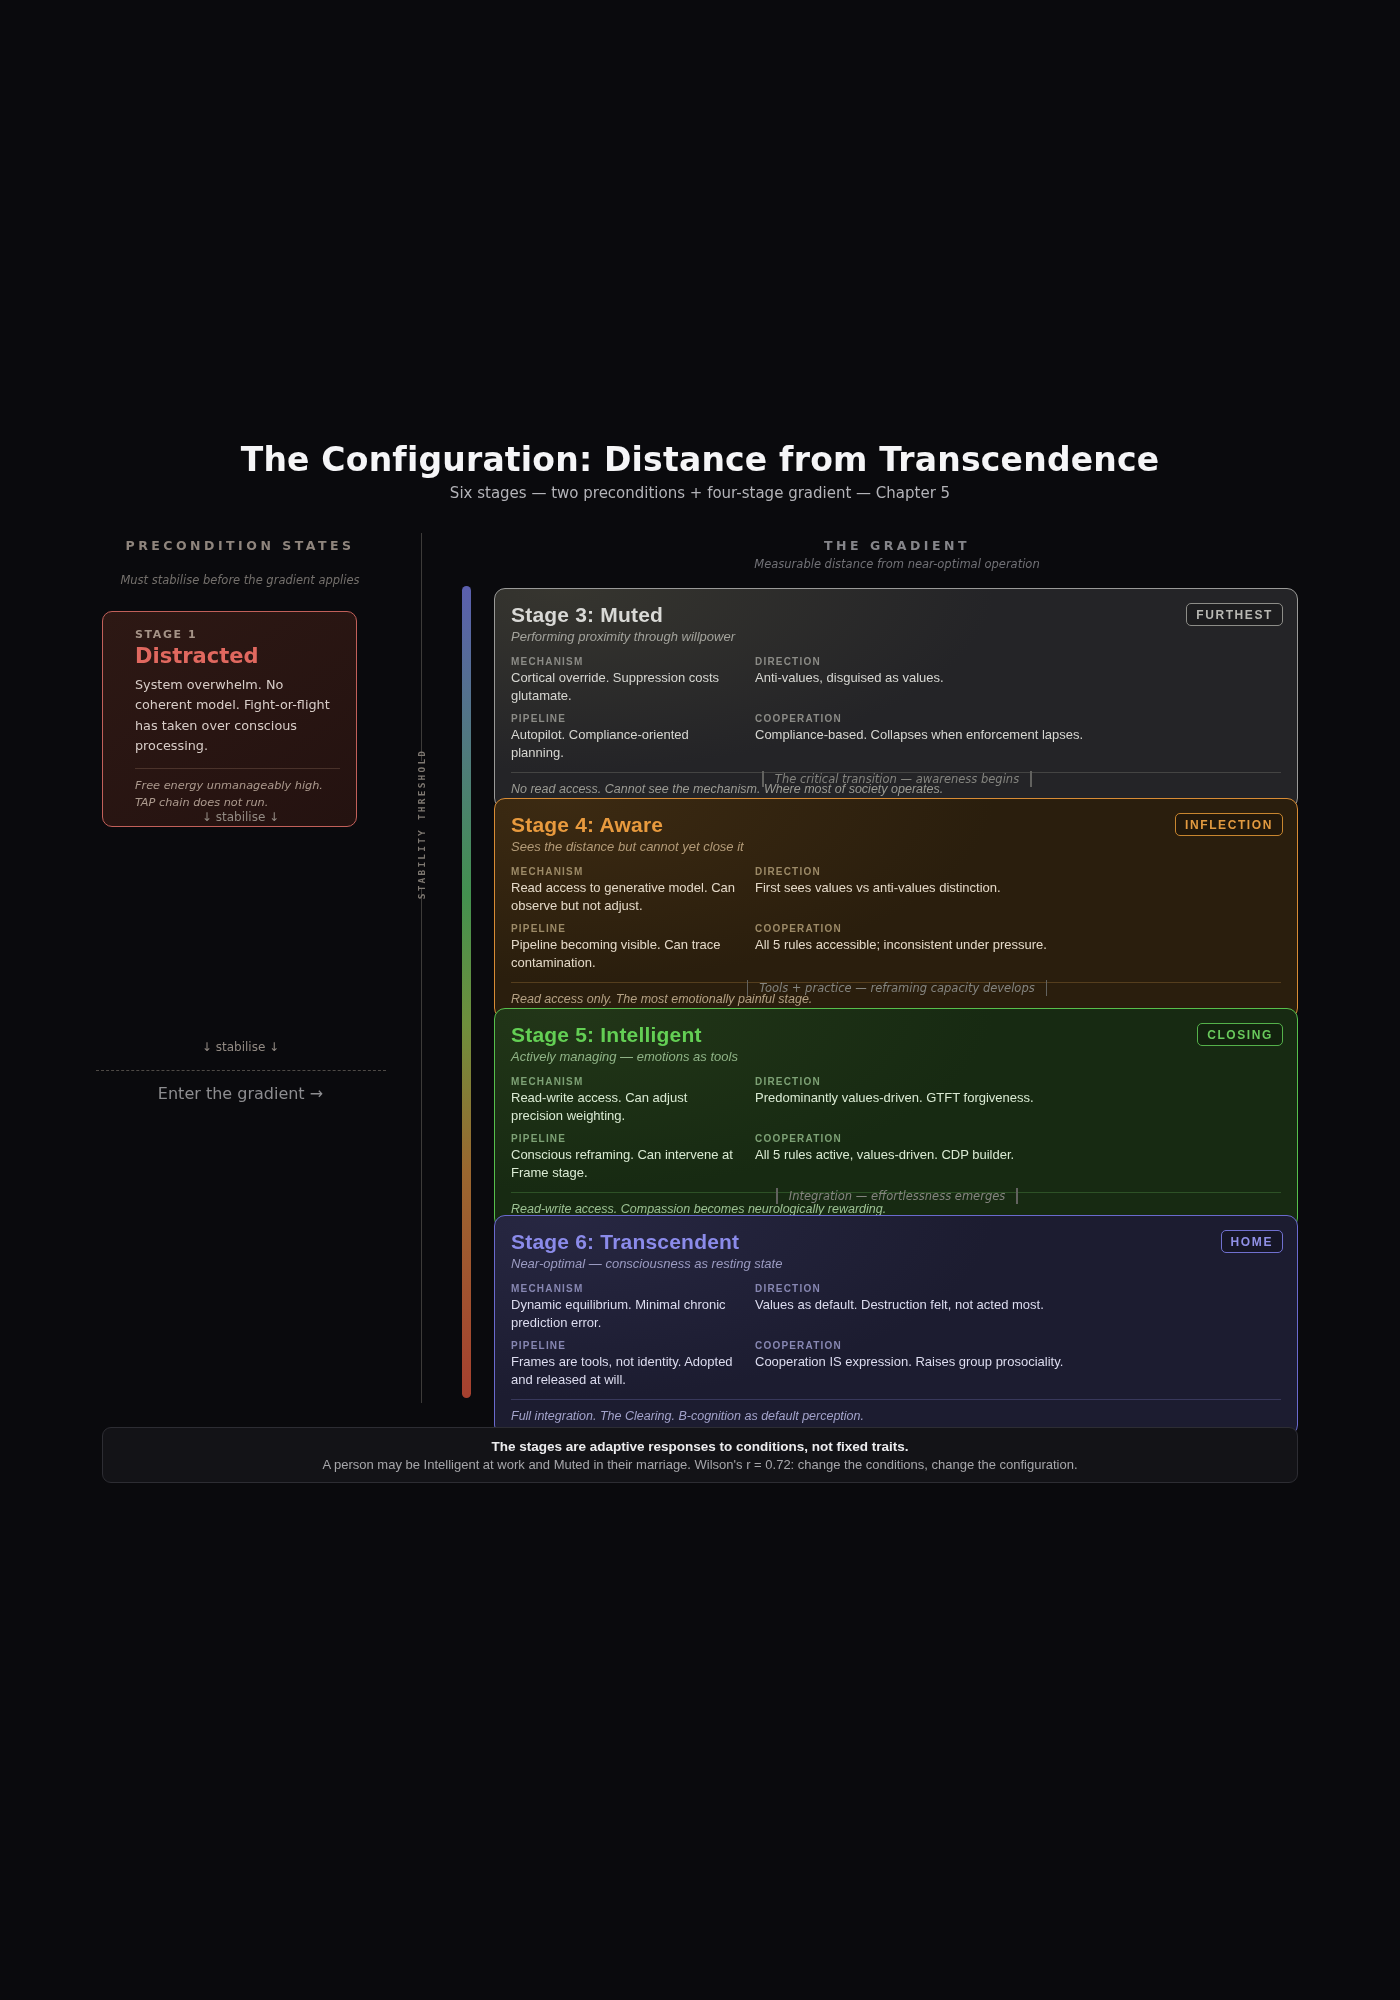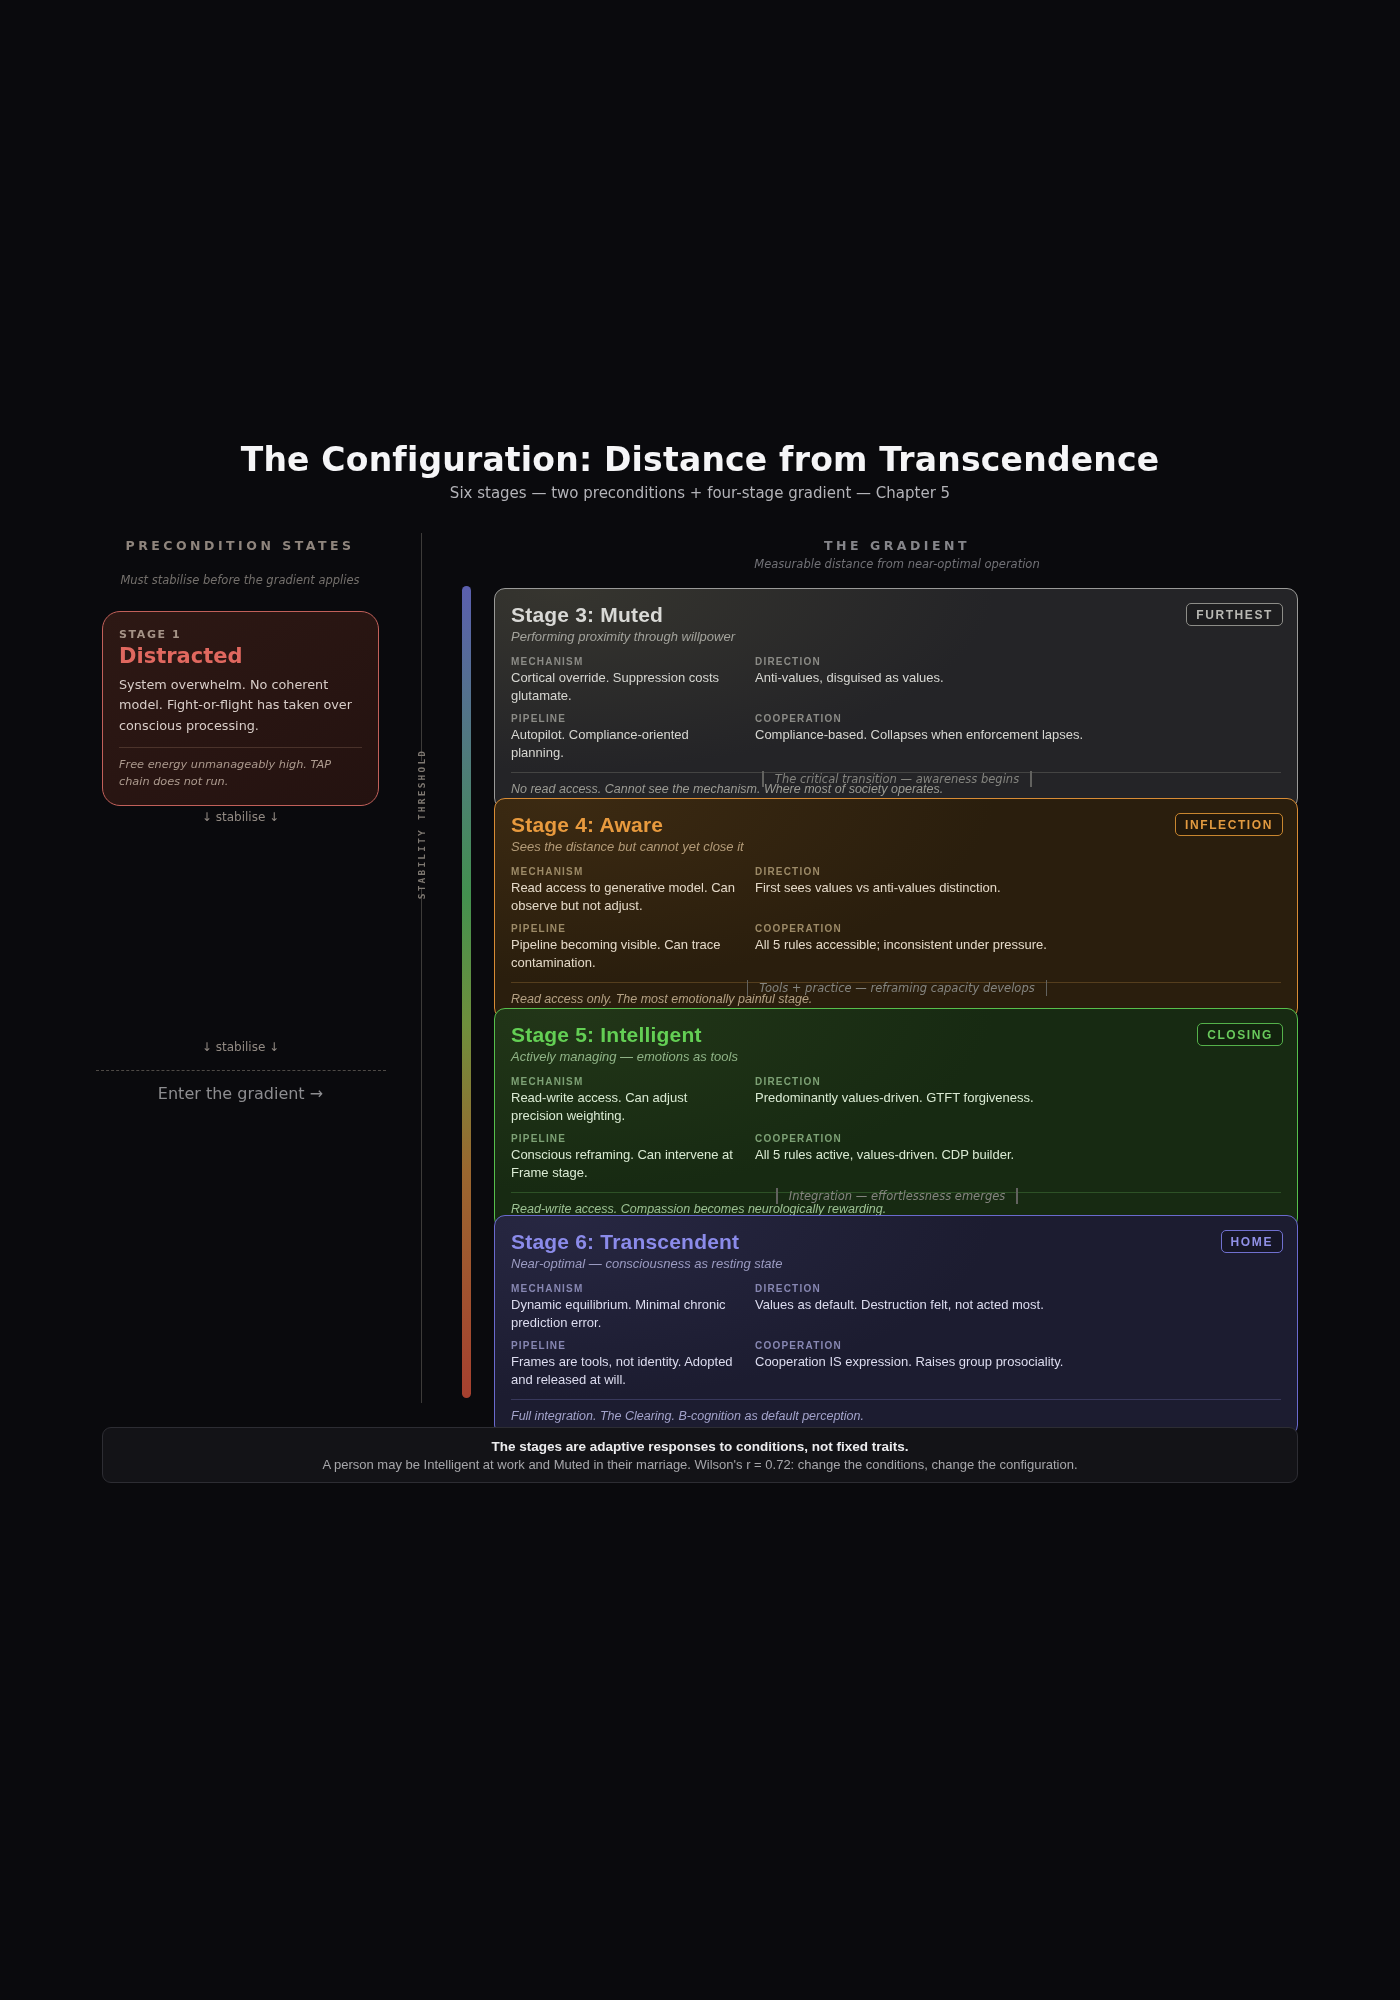--- a/index.html
+++ b/index.html
@@ -16,21 +16,21 @@
   
   .col-heading { position:absolute; font-size:12.5px; font-weight:bold; letter-spacing:3.5px;
     color:#8f857d; text-align:center; }
   .col-subheading { position:absolute; font-size:11.5px; font-style:italic; color:#74706c; text-align:center; }
   .left-heading { top:530px; left:40px; width:400px; }
   .left-subheading { top:565px; left:40px; width:400px; }
   .right-heading { top:530px; left:497px; width:800px; color:#85858a; }
   .right-subheading { top:549px; left:497px; width:800px; color:#717176; }
 
   
-  .pcard { position:absolute; left:102px; width:277px; border-radius:18px; padding:16px 16px 14px 16px; }
+  .pcard { position:absolute; left:102px; width:255px; border-radius:10px; padding:16px 16px 14px 32px; }
   .pcard-distracted { top:603px; min-height:174px; background:linear-gradient(145deg,#2d1814,#241210);
     border:1.5px solid #c2605a; }
   .pcard-inhibited { top:835px; min-height:172px; background:linear-gradient(145deg,#2a1e0e,#22180b);
     border:1.5px solid #d08a3e; }
   .pstage { font-size:11px; font-weight:bold; letter-spacing:1.6px; color:#a59387; margin-bottom:3px; }
   .ptitle { font-size:21px; font-weight:bold; margin-bottom:7px; }
   .pcard-distracted .ptitle { color:#e0685f; }
   .pcard-inhibited .ptitle { color:#e8933c; }
   .pbody { font-size:12.8px; line-height:1.6; color:#d8cdc8; }
   .pdivider { border-top:1px solid rgba(200,160,130,0.22); margin:11px 0 9px 0; }

